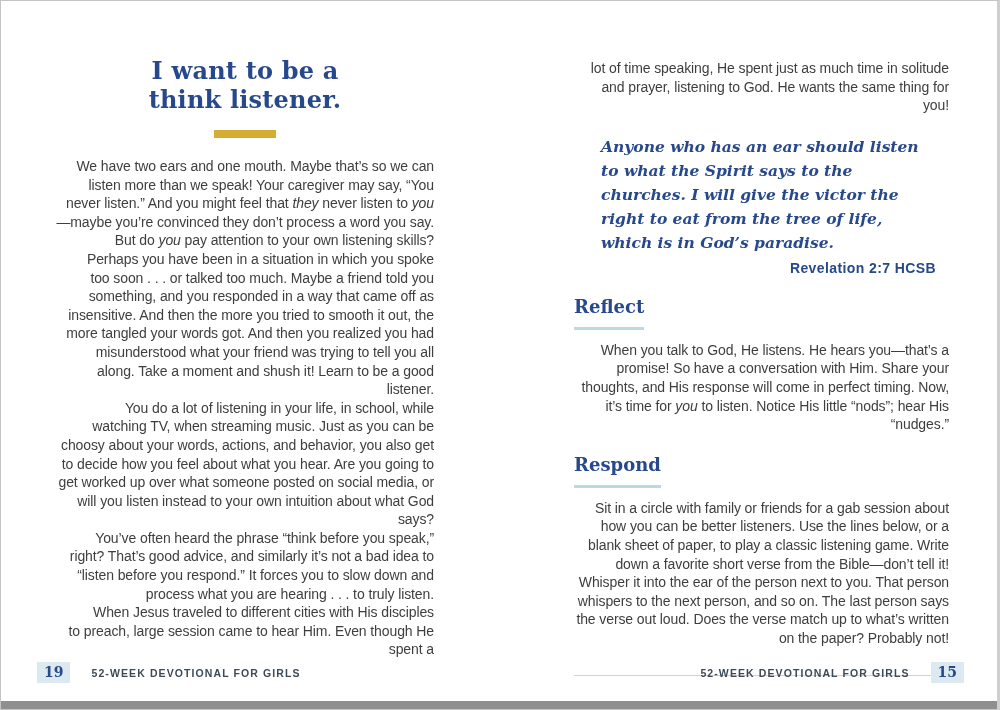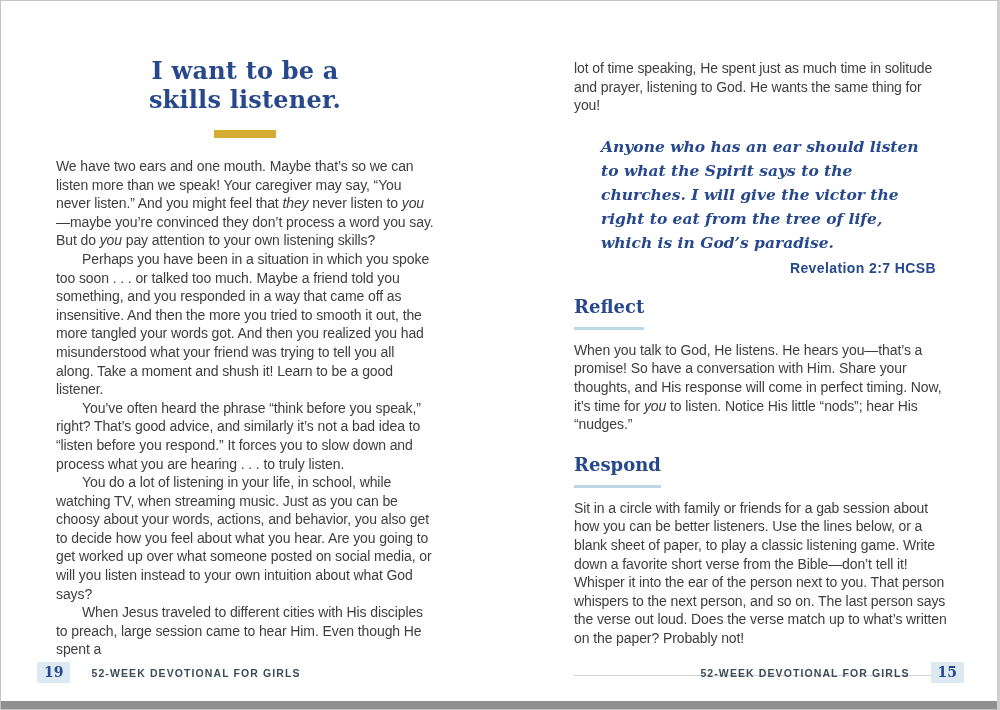--- a/index.html
+++ b/index.html
@@ -44,21 +44,21 @@
   .divider{
     width:62px;height:8px;background:var(--gold);
     margin:16px auto 0 auto;
   }
   .bodytext{
     font-size:14px;
     line-height:18.6px;
     color:var(--body_text);
     letter-spacing:-0.1px;
   }
-  .bodytext p{margin:0;}
+  .bodytext p{margin:0;text-align:right;}
   .bodytext p.indent{text-indent:26px;}
   .page-left .bodytext{margin-top:19px;}
 
   .continuation{margin-top:58px;}
   .verse{
     margin:20px 13px 0 27px;
     font-family:"DejaVu Serif", serif;
     font-style:italic;
     font-weight:600;
     font-size:15.5px;
@@ -115,28 +115,28 @@
   em{font-style:italic;}
 </style>
 </head>
 <body>
 
 <div class="spread">
 
   <div class="page-left">
     <div class="title">
       <div>I want to be a</div>
-      <div>skills listener.</div>
+      <div>think listener.</div>
     </div>
     <div class="divider"></div>
     <div class="bodytext">
       <p>We have two ears and one mouth. Maybe that’s so we can listen more than we speak! Your caregiver may say, “You never listen.” And you might feel that <em>they</em> never listen to <em>you</em>—maybe you’re convinced they don’t process a word you say. But do <em>you</em> pay attention to your own listening skills?</p>
       <p class="indent">Perhaps you have been in a situation in which you spoke too soon . . . or talked too much. Maybe a friend told you something, and you responded in a way that came off as insensitive. And then the more you tried to smooth it out, the more tangled your words got. And then you realized you had misunderstood what your friend was trying to tell you all along. Take a moment and shush it! Learn to be a good listener.</p>
+      <p class="indent">You do a lot of listening in your life, in school, while watching TV, when streaming music. Just as you can be choosy about your words, actions, and behavior, you also get to decide how you feel about what you hear. Are you going to get worked up over what someone posted on social media, or will you listen instead to your own intuition about what God says?</p>
       <p class="indent">You’ve often heard the phrase “think before you speak,” right? That’s good advice, and similarly it’s not a bad idea to “listen before you respond.” It forces you to slow down and process what you are hearing . . . to truly listen.</p>
-      <p class="indent">You do a lot of listening in your life, in school, while watching TV, when streaming music. Just as you can be choosy about your words, actions, and behavior, you also get to decide how you feel about what you hear. Are you going to get worked up over what someone posted on social media, or will you listen instead to your own intuition about what God says?</p>
       <p class="indent">When Jesus traveled to different cities with His disciples to preach, large session came to hear Him. Even though He spent a</p>
     </div>
   </div>
 
   <div class="page-right">
     <div class="bodytext continuation">
       <p>lot of time speaking, He spent just as much time in solitude and prayer, listening to God. He wants the same thing for you!</p>
     </div>
 
     <div class="verse">Anyone who has an ear should listen to what the Spirit says to the churches. I will give the victor the right to eat from the tree of life, which is in God’s paradise.</div>

